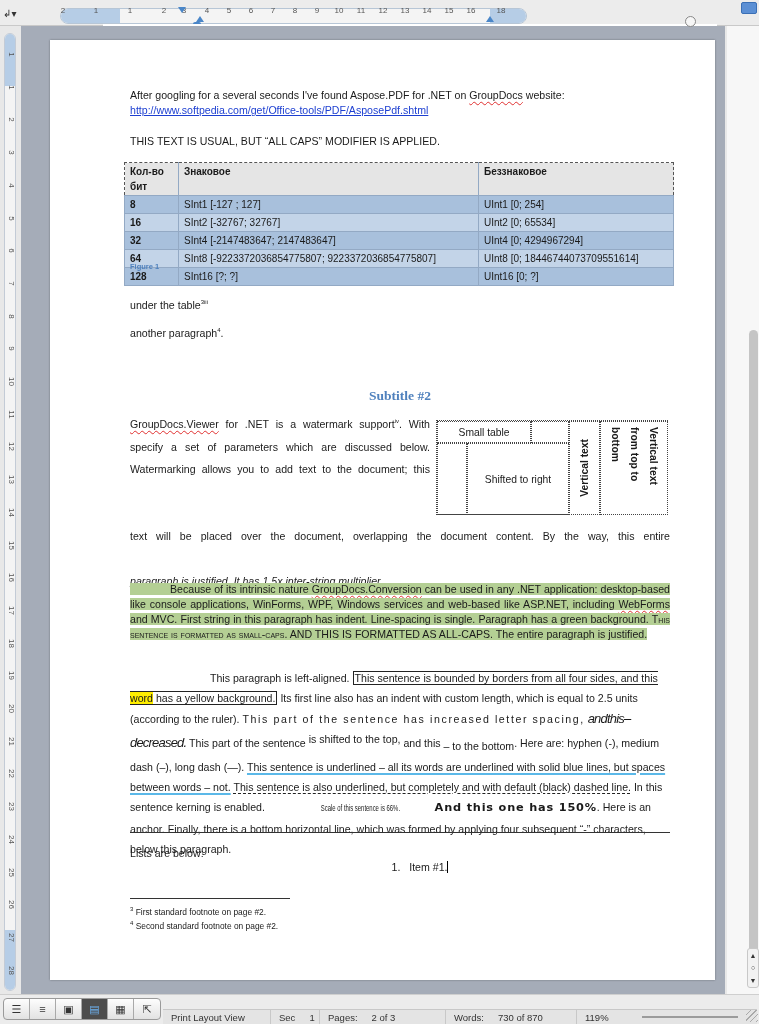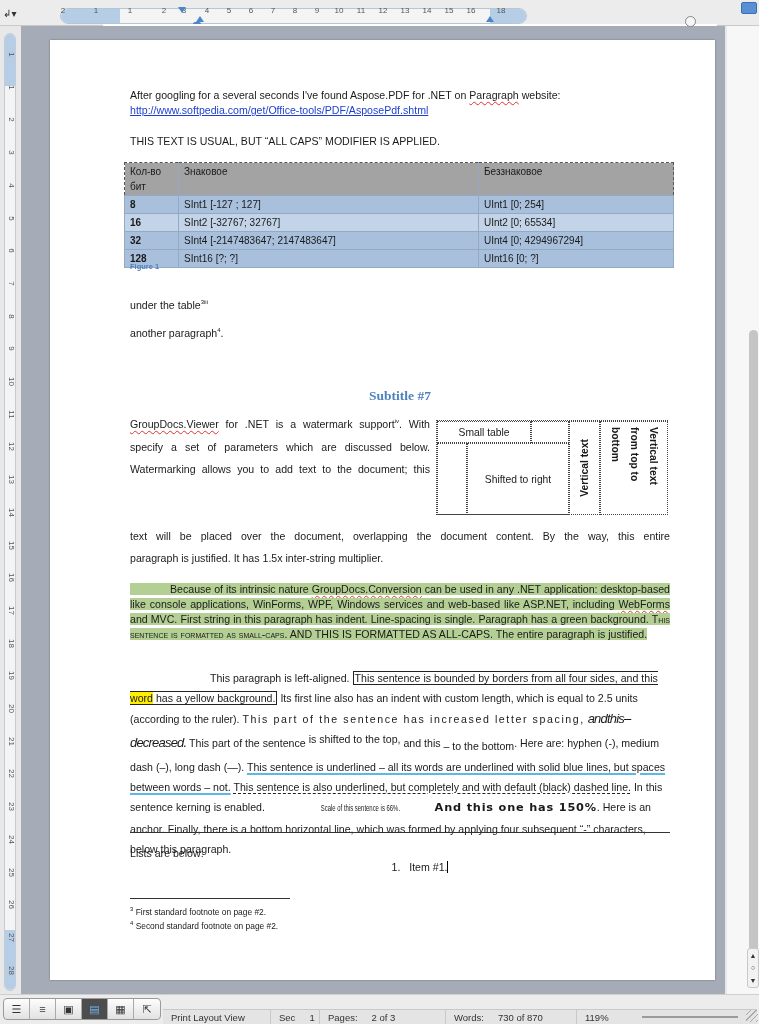--- a/index.html
+++ b/index.html
@@ -52,21 +52,21 @@
   .grip { position: absolute; left: 746px; top: 1010px; width: 12px; height: 12px; background: repeating-linear-gradient(135deg, transparent 0 3px, #aaa 3px 4px); }
 
   
   .doc { position: absolute; left: 80px; top: 0; width: 540px; font-family: "Liberation Sans", sans-serif; font-size: 10.6px; color: #1a1a1a; line-height: 15px; }
   .p { position: absolute; left: 0; width: 540px; }
   .link { color: #1d3fd1; text-decoration: underline; }
   .spell { text-decoration: underline wavy #e03030; text-underline-offset: 2px; text-decoration-thickness: 1px; }
 
   .tbl { position: absolute; left: -6px; top: 122px; width: 550px; border-collapse: collapse; font-size: 10px; }
   .tbl td { padding: 1px 5px; height: 16px; vertical-align: top; border: 1px solid #93a9c4; }
-  .tbl tr.hdr td { background: #a3a3a3; font-weight: normal; border-top: 1px dashed #555; border-bottom: 1px dashed #555; }
+  .tbl tr.hdr td { background: #e5e5e5; font-weight: bold; border-top: 1px dashed #555; border-bottom: 1px dashed #555; }
   .tbl tr.hdr td:first-child { border-left: 1px dashed #555; }
   .tbl tr.hdr td:last-child { border-right: 1px dashed #555; }
   .tbl tr.odd td { background: #a8c0dc; }
   .tbl tr.even td { background: #c3d4e8; }
   .tbl td.b { font-weight: bold; }
   .caption { position: absolute; left: 0; top: 219px; font-size: 7.5px; color: #4f81bd; font-weight: bold; text-align: right; }
   sup { font-size: 6px; vertical-align: super; line-height: 0; }
 
   .subtitle { position: absolute; left: 0; top: 348px; width: 540px; text-align: center; font-family: "Liberation Serif", serif; font-weight: bold; font-size: 13.5px; color: #4f81bd; }
 
@@ -166,21 +166,21 @@
         <span style="top: 898.9px;">27</span>
         <span style="top: 931.6px;">28</span>
       </div>
   </div>
 
   <div class="canvas">
     <div class="page">
       <div class="doc">
 
         <div class="p" style="top:48px;">
-          <span>After googling for a several seconds I've found Aspose.PDF for .NET on </span><span class="spell">Paragraph</span><span> website:</span><br>
+          <span>After googling for a several seconds I've found Aspose.PDF for .NET on </span><span class="spell">GroupDocs</span><span> website:</span><br>
           <span class="link">http://www.softpedia.com/get/Office-tools/PDF/AsposePdf.shtml</span>
         </div>
 
         <div class="p" style="top:94px;">THIS TEXT IS USUAL, BUT “ALL CAPS” MODIFIER IS APPLIED.</div>
 
         <table class="tbl">
           <tbody>
               <tr class="hdr">
             <td style="width:54px;">Кол-во бит</td>
             <td style="width:300px;">Знаковое</td>
@@ -194,45 +194,50 @@
           <tr class="even">
             <td class="b">16</td>
             <td>SInt2 [-32767; 32767]</td>
             <td>UInt2 [0; 65534]</td>
           </tr>
           <tr class="odd">
             <td class="b">32</td>
             <td>SInt4 [-2147483647; 2147483647]</td>
             <td>UInt4 [0; 4294967294]</td>
           </tr>
+          <tr class="even">
+            <td class="b">64</td>
+            <td>SInt8 [-9223372036854775807; 9223372036854775807]</td>
+            <td>UInt8 [0; 18446744073709551614]</td>
+          </tr>
           <tr class="odd">
             <td class="b">128</td>
             <td>SInt16 [?; ?]</td>
             <td>UInt16 [0; ?]</td>
           </tr>
         </tbody>
           </table>
         <div class="caption">Figure 1</div>
 
         <div class="p" style="top:258px;">
           <span>under the table</span><sup>3iii</sup>
         </div>
         <div class="p" style="top:286px;">
           <span>another paragraph</span><sup>4</sup><span>.</span>
         </div>
 
-        <div class="subtitle">Subtitle #7</div>
+        <div class="subtitle">Subtitle #2</div>
 
         <div class="p" style="top:373px; width:300px; line-height:22.5px;">
           <div class="jtext"><span class="spell">GroupDocs.Viewer</span> <span>for .NET is a watermark support</span><sup>iv</sup><span>. With</span></div>
           <div class="jtext">specify a set of parameters which are discussed below.</div>
           <div class="jtext">Watermarking allows you to add text to the document; this</div>
         </div>
         <div class="p jtext" style="top:485px; line-height:22.5px;">text will be placed over the document, overlapping the document content. By the way, this entire</div>
-        <div class="p" style="top:507px; line-height:22.5px;">paragraph is justified. It has 1.5x inter-string multiplier.</div>
+        <div class="p" style="top:530px; line-height:22.5px;font-style:italic;">paragraph is justified. It has 1.5x inter-string multiplier.</div>
 
         <div class="smalltable">
           <div class="st-cell" style="left:0; top:0; width:94px; height:22px;">Small table</div>
           <div class="st-cell" style="left:94px; top:0; width:38px; height:22px;"></div>
           <div class="st-cell" style="left:0; top:22px; width:30px; height:72px;"></div>
           <div class="st-cell" style="left:30px; top:22px; width:102px; height:72px;">Shifted to right</div>
           <div class="st-cell" style="left:132px; top:0; width:31px; height:94px;">
             <span class="vtext-up" style="font-weight:bold;">Vertical text</span>
           </div>
           <div class="st-cell" style="left:163px; top:0; width:68px; height:94px; align-items:flex-start; padding-top:5px; gap:4px; flex-direction:row-reverse;">

